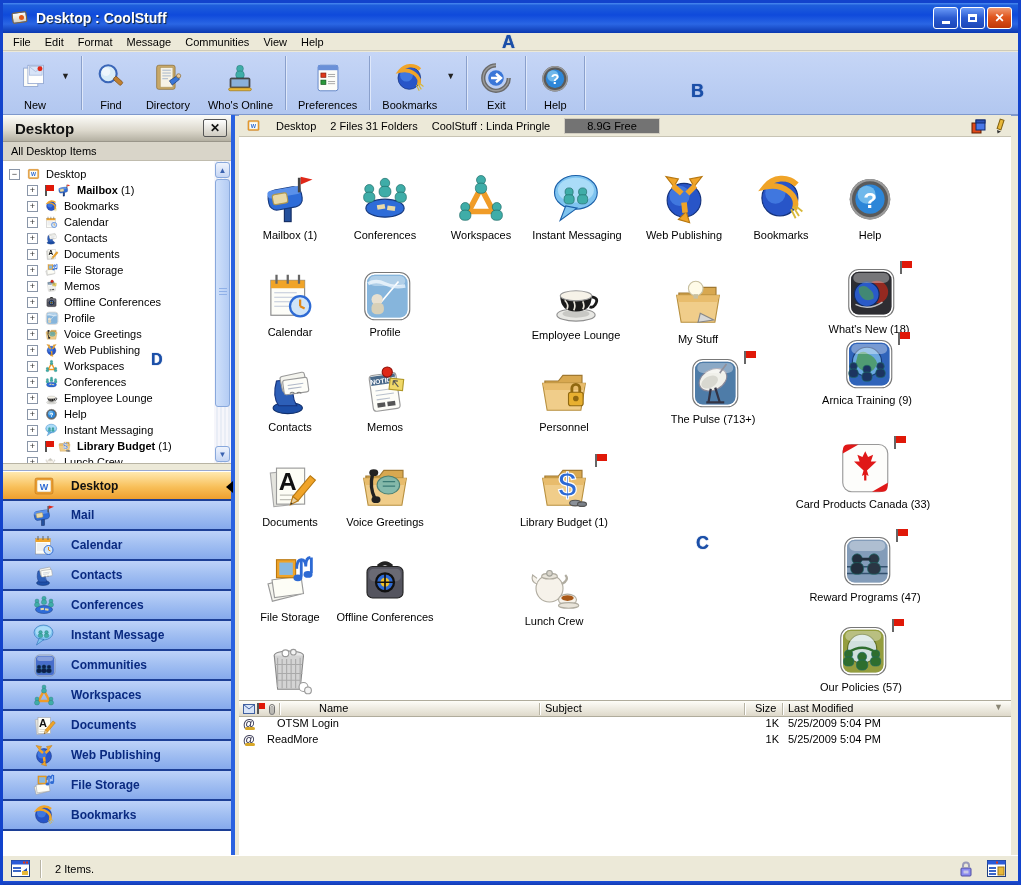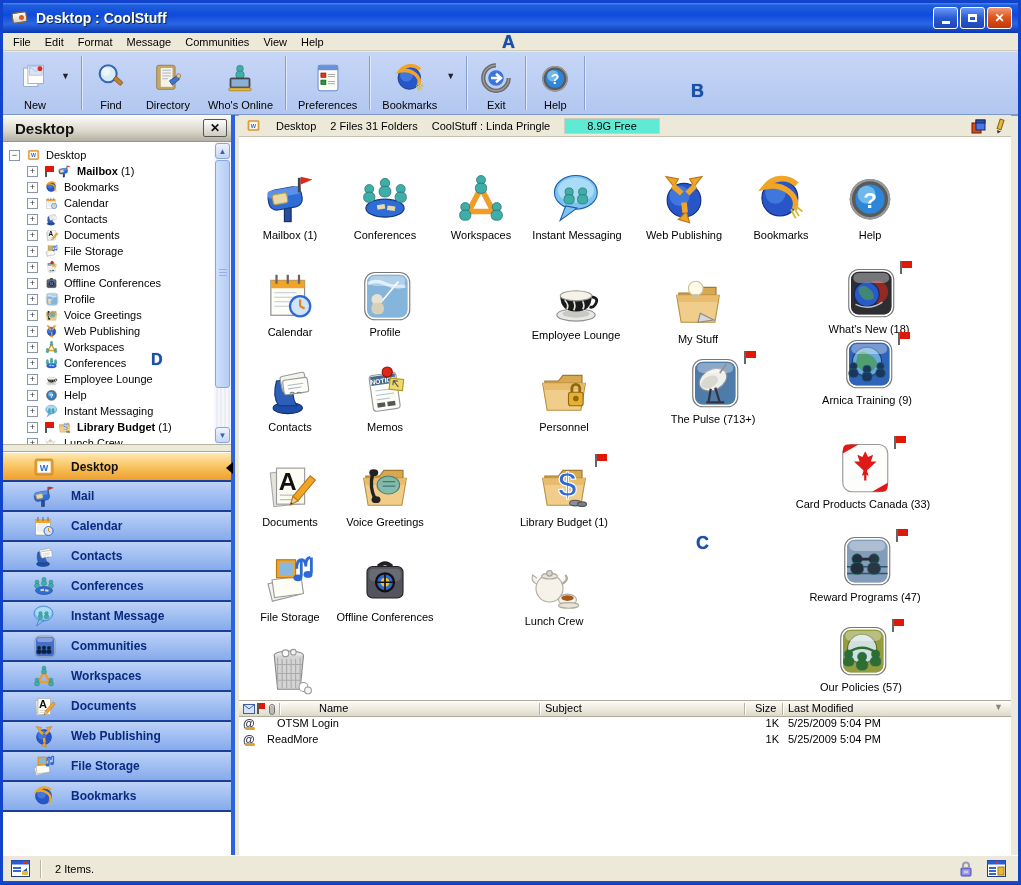--- a/index.html
+++ b/index.html
@@ -59,21 +59,21 @@
     border-bottom:2px solid #1c3f96;position:relative;}
   .nav-item .nl{font-size:12px;font-weight:bold;color:#0a2a80;}
   .nav-item.sel{background:linear-gradient(180deg,#ffe9b0 0%,#f8c05a 55%,#ee9f2e 100%);border-top:1px solid #fff;}
   .nav-item.sel .nl{color:#111;}
   .nav-item .nicon{width:26px;height:24px;display:flex;align-items:center;justify-content:center;}
   .nav-tri{position:absolute;right:-2px;top:9px;width:0;height:0;border-top:6px solid transparent;border-bottom:6px solid transparent;border-right:7px solid #000;}
   
   #main{position:absolute;left:236px;top:112px;width:772px;height:740px;background:#fff;}
   #mainhead{height:22px;background:#ece9d8;border-bottom:1px solid #c8c4b4;display:flex;align-items:center;font-size:11px;color:#000;gap:14px;padding-left:6px;position:relative;}
   #mainhead .dicon{width:17px;height:15px;}
-  #freebox{background:#5eead4;border:1px solid #d0ccc0;padding:1px 22px;font-size:11px;}
+  #freebox{background:#737373;border:1px solid #d0ccc0;padding:1px 22px;font-size:11px;}
   .mh-right{position:absolute;right:6px;top:3px;display:flex;gap:8px;align-items:center;}
   #iconarea{position:relative;height:563px;background:#fff;overflow:hidden;}
   .dsk{position:absolute;width:110px;display:flex;flex-direction:column;align-items:center;}
   .dsk .dlabel{font-size:11px;color:#000;margin-top:4px;white-space:nowrap;}
   .dsk .iwrap{position:relative;height:54px;display:flex;align-items:flex-end;justify-content:center;}
   .dflag{position:absolute;top:-4px;right:-16px;width:12px;height:13px;}
   .dflag:before{content:"";position:absolute;left:0;top:0;width:2px;height:13px;background:#666;}
   .dflag:after{content:"";position:absolute;left:2px;top:0;width:10px;height:7px;background:#e01808;}
   
   #listhead{height:17px;background:linear-gradient(180deg,#fefdf8,#ded9ca);border-top:1px solid #b0ac9c;border-bottom:1px solid #b0ac9c;position:relative;font-size:11px;color:#000;}
@@ -237,20 +237,21 @@
       </div>
       <div class="tb-sep"></div>
     </div>
   <div class="ann" style="left:688px;top:78px;">B</div>
 
   <div id="leftpanel">
     <div id="panelhead">
       <span class="t">Desktop</span>
       <div id="panel-close">✕</div>
     </div>
+    <div id="filterbar">All Desktop Items</div>
     <div id="tree">
       <div id="vscroll">
         <div class="sbtn" style="top:1px;">▲</div>
         <div id="sthumb"></div>
         <div class="sbtn" style="bottom:1px;">▼</div>
       </div>
     <div class="trow" style="top: 5px; padding-left: 6px;">
           <span class="expander">−</span>
           <span class="ticon">
             <svg width="15" height="14" viewBox="0 0 48 48">

